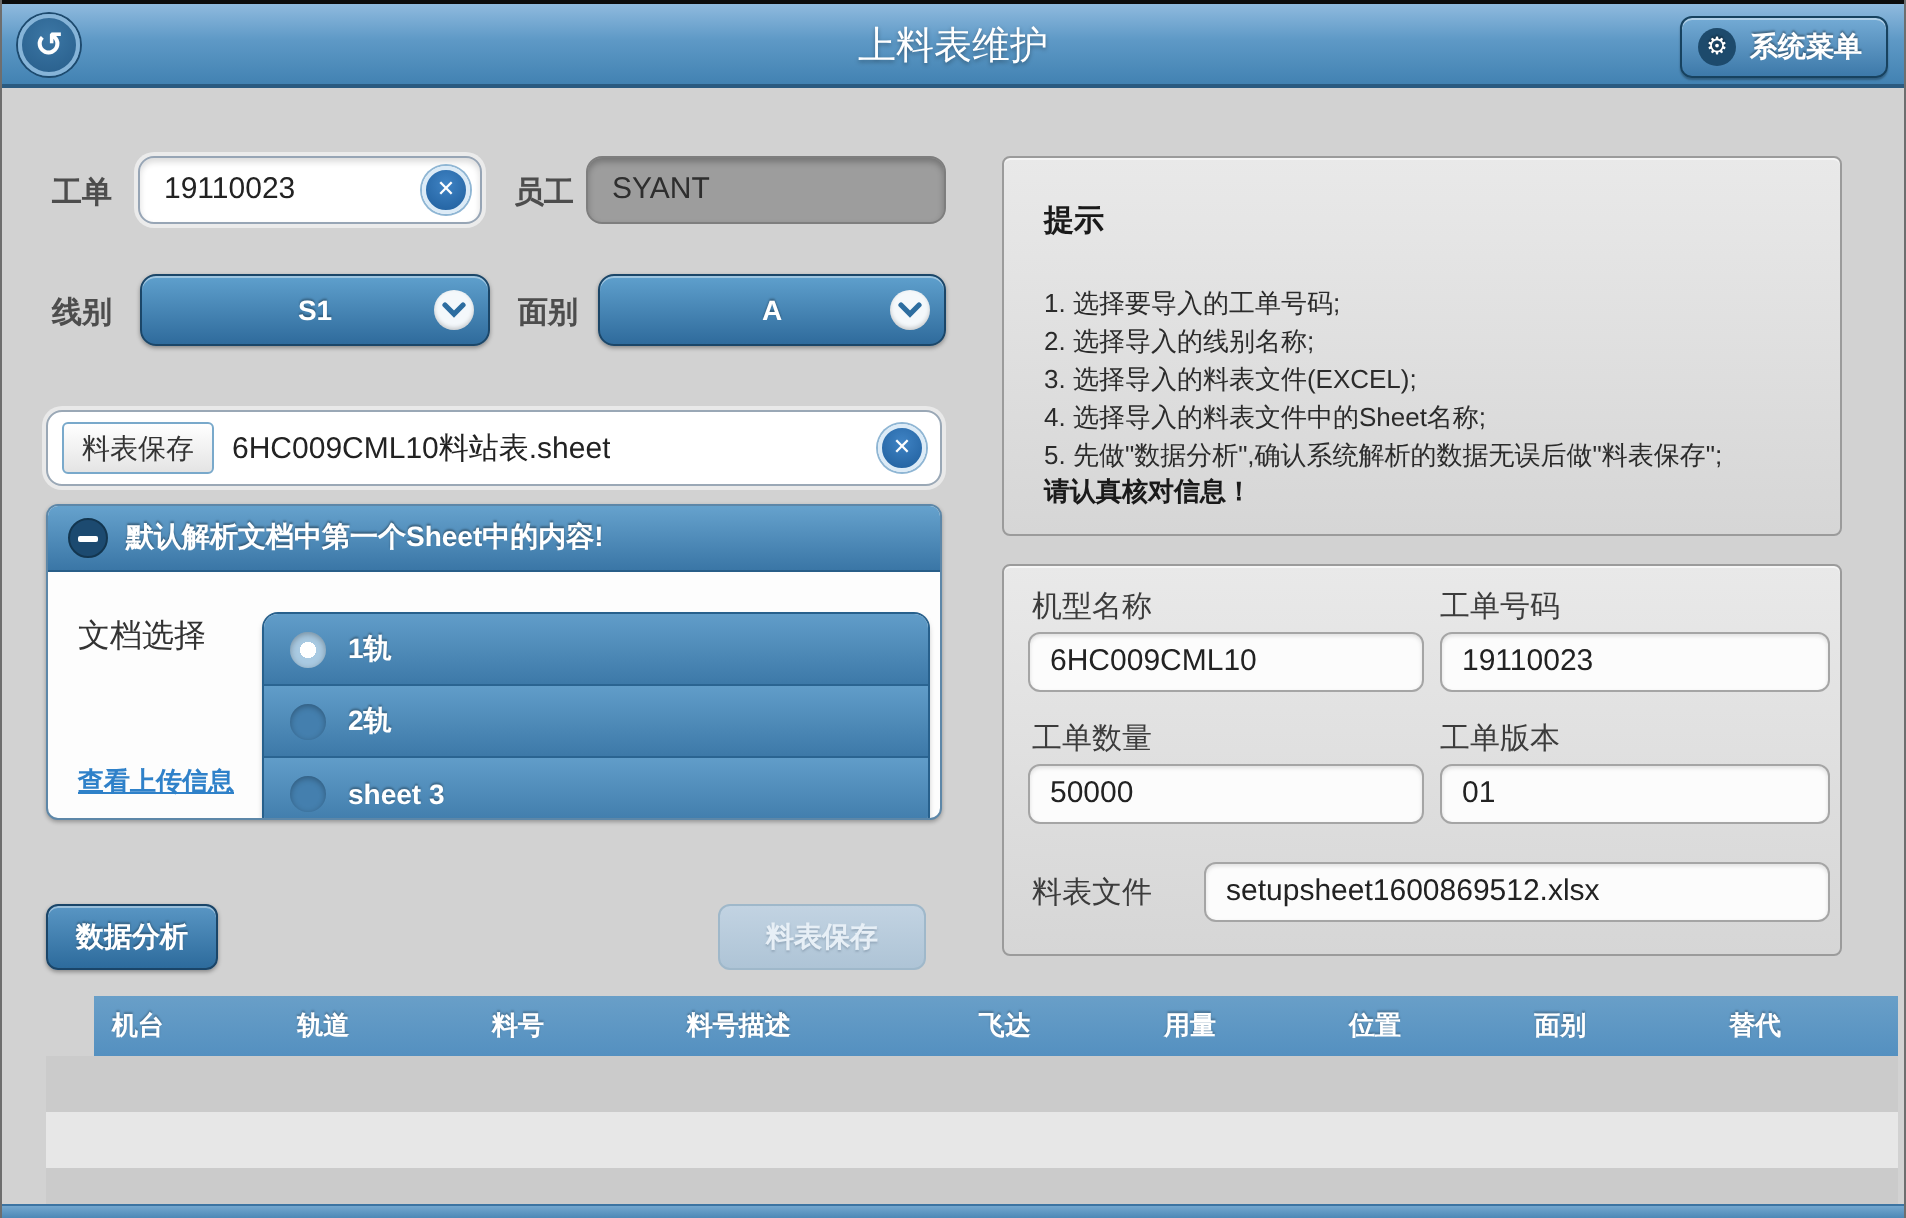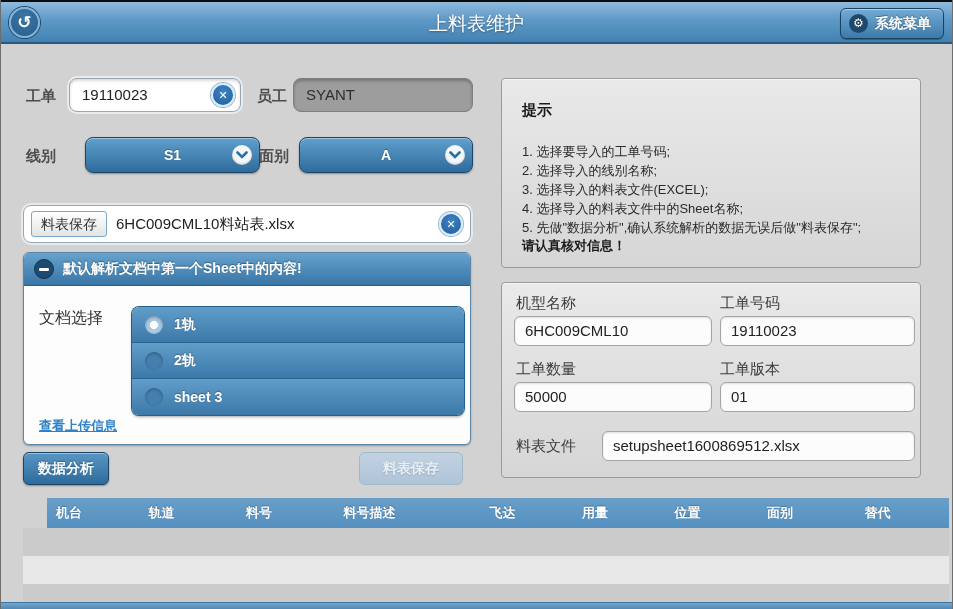--- a/index.html
+++ b/index.html
@@ -79,21 +79,21 @@
     display:flex; align-items:center; padding:0 36px 0 7px;
   }
   .choose-file-btn{
     height:26px; padding:0 9px; background:linear-gradient(180deg,#ffffff,#e4e4e4);
     border:1px solid #79a9cb; border-radius:3px; font-size:14px; color:#333; cursor:pointer;
     line-height:24px; white-space:nowrap;
   }
   .file-name{ margin-left:9px; font-size:15px; color:#222; white-space:nowrap; overflow:hidden; }
   
   .panel{
-    position:absolute; left:22px; top:252px; width:448px; height:193px;
+    position:absolute; left:22px; top:252px; width:448px; height:158px;
     background:#fdfdfd; border:1px solid #5d87a8; border-radius:6px;
     box-shadow:0 1px 2px rgba(0,0,0,.3); overflow:hidden;
   }
   .panel-head{
     height:33px; display:flex; align-items:center; gap:9px; padding:0 10px;
     background:linear-gradient(180deg,#66a2cd 0%,#3a76a6 100%);
     border-bottom:1px solid #28False5e88; border-bottom:1px solid #285e88;
     color:#fff; font-size:14px; font-weight:bold; text-shadow:0 -1px 1px rgba(0,0,0,.35);
   }
   .minus-circle{
@@ -207,41 +207,41 @@
   <div class="text-input" style="left:68px; top:78px; width:172px;">
     <span>19110023</span>
     <span class="clear-x">✕</span>
   </div>
   <div class="fld-label" style="left:256px; top:87px;">员工</div>
   <div class="text-input disabled" style="left:292px; top:78px; width:180px;">
     <span>SYANT</span>
   </div>
 
   <div class="fld-label" style="left:25px; top:147px;">线别</div>
-  <div class="dropdown" style="left:84px; top:137px; width:175px;">
+  <div class="dropdown" style="left:69px; top:137px; width:175px;">
     <span>S1</span>
     <span class="dd-chevron">
       <svg width="12" height="8" viewBox="0 0 12 8">
           <path d="M1.5 1.5 L6 6 L10.5 1.5" stroke="#2d6da0" stroke-width="2.6" fill="none" stroke-linecap="round"></path>
         </svg>
     </span>
   </div>
   <div class="fld-label" style="left:258px; top:147px;">面别</div>
   <div class="dropdown" style="left:298px; top:137px; width:174px;">
     <span>A</span>
     <span class="dd-chevron">
       <svg width="12" height="8" viewBox="0 0 12 8">
           <path d="M1.5 1.5 L6 6 L10.5 1.5" stroke="#2d6da0" stroke-width="2.6" fill="none" stroke-linecap="round"></path>
         </svg>
     </span>
   </div>
 
   <div class="file-bar">
     <span class="choose-file-btn">料表保存</span>
-    <span class="file-name">6HC009CML10料站表.xlsx</span>
+    <span class="file-name">6HC009CML10料站表.sheet</span>
     <span class="clear-x" style="right:7px;">✕</span>
   </div>
 
   <div class="panel">
     <div class="panel-head">
       <span class="minus-circle"></span>
       <span>默认解析文档中第一个Sheet中的内容!</span>
     </div>
     <div class="doc-label">文档选择</div>
     <div class="radio-group">

